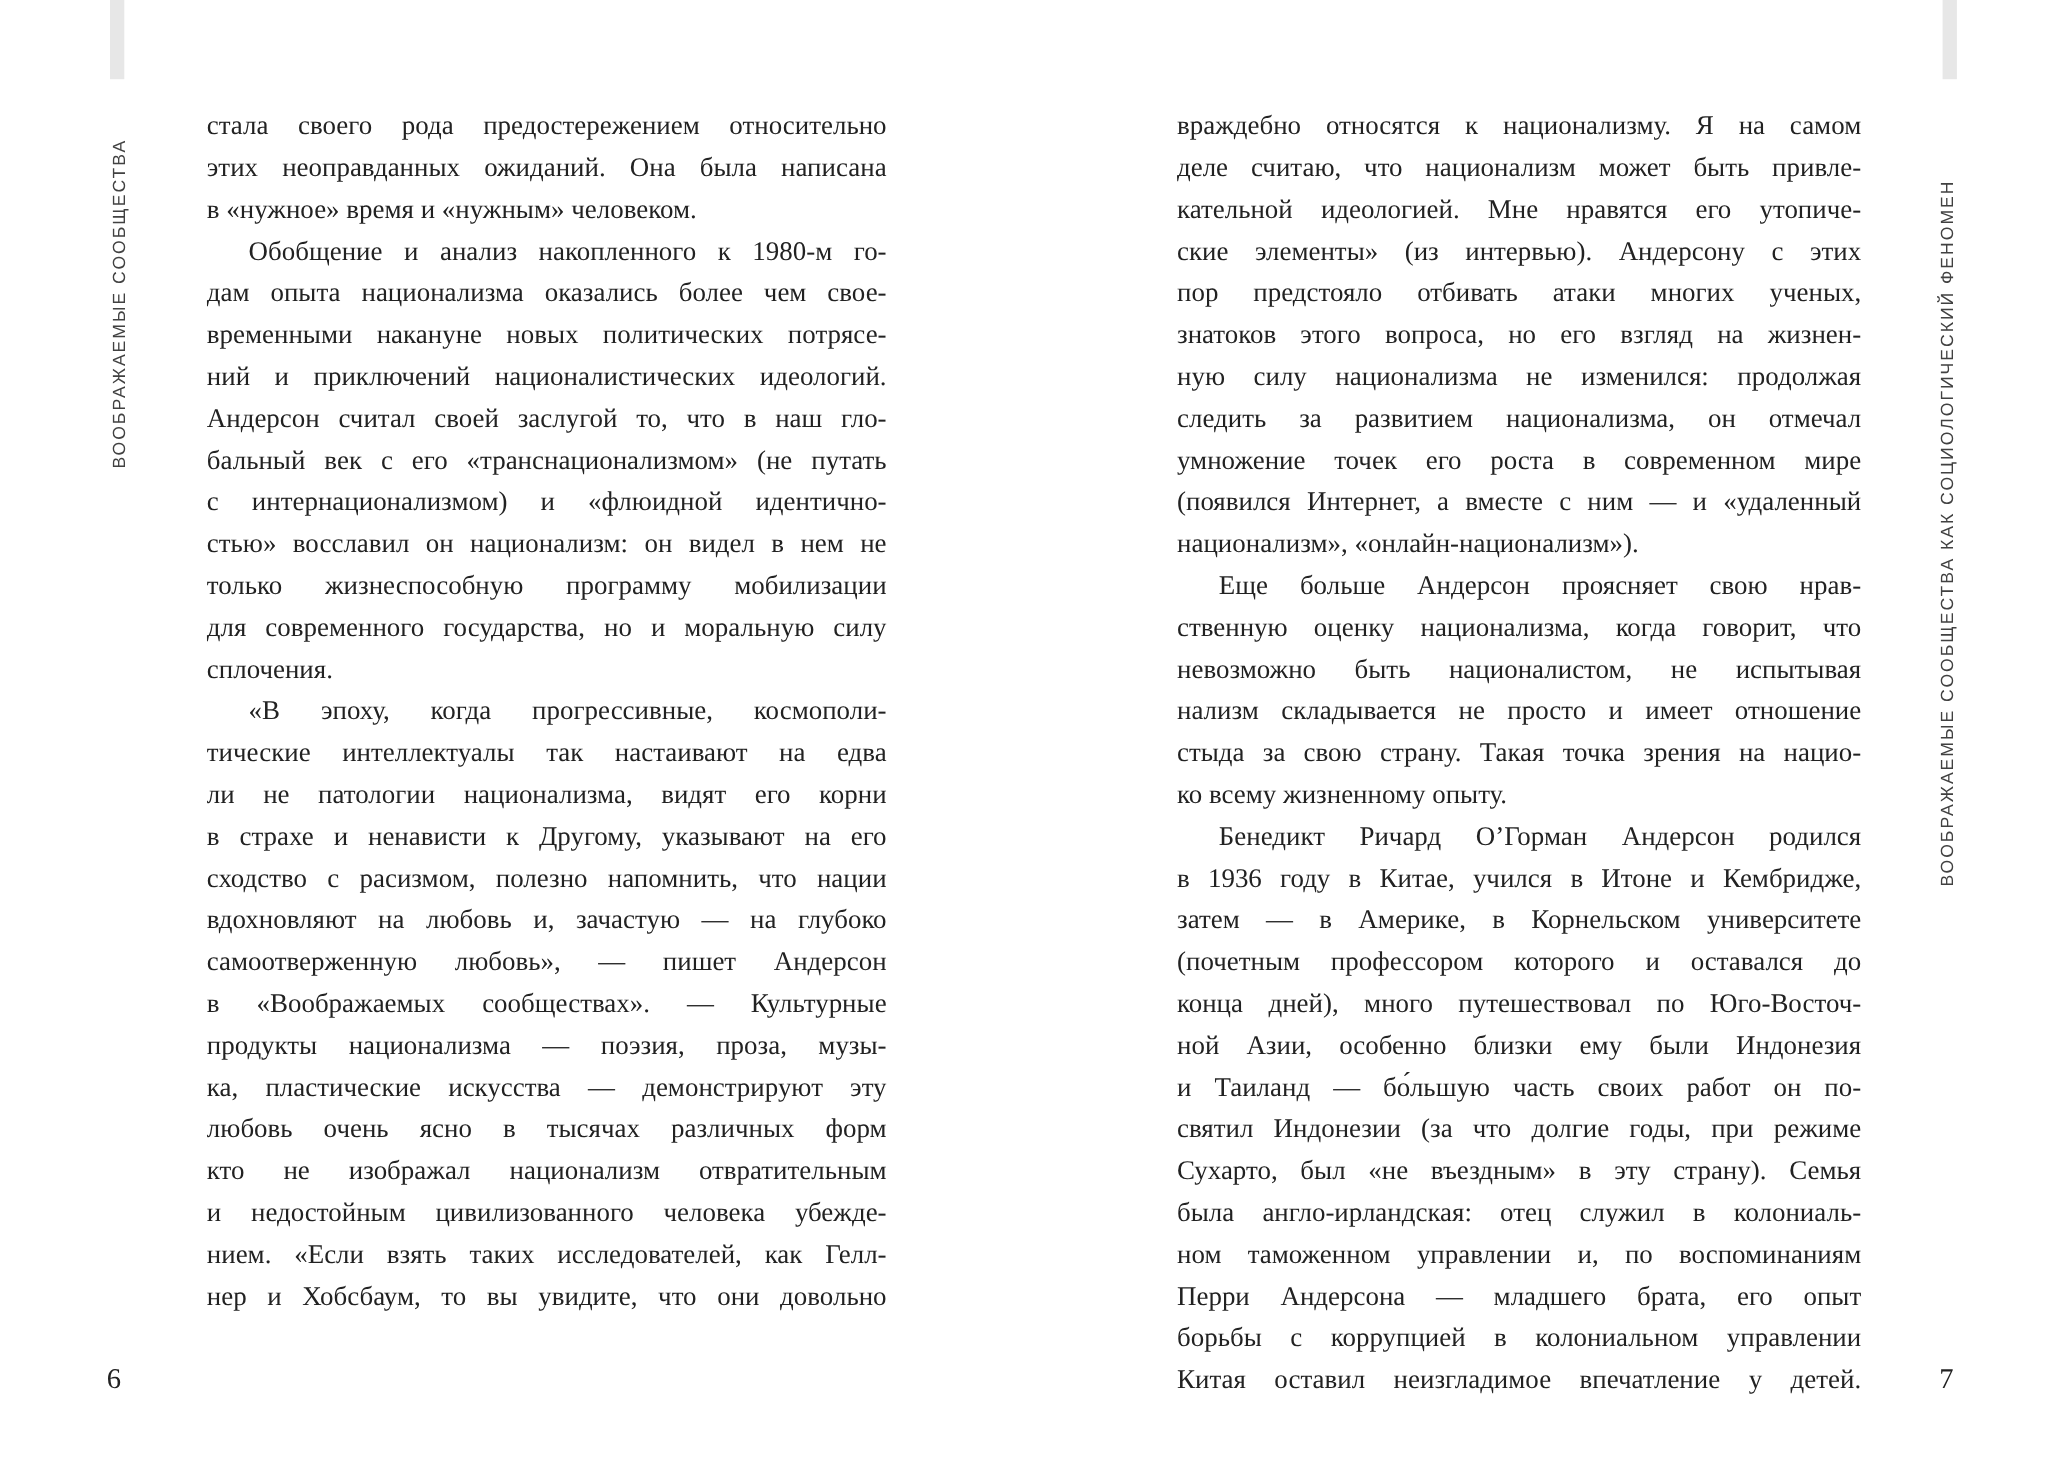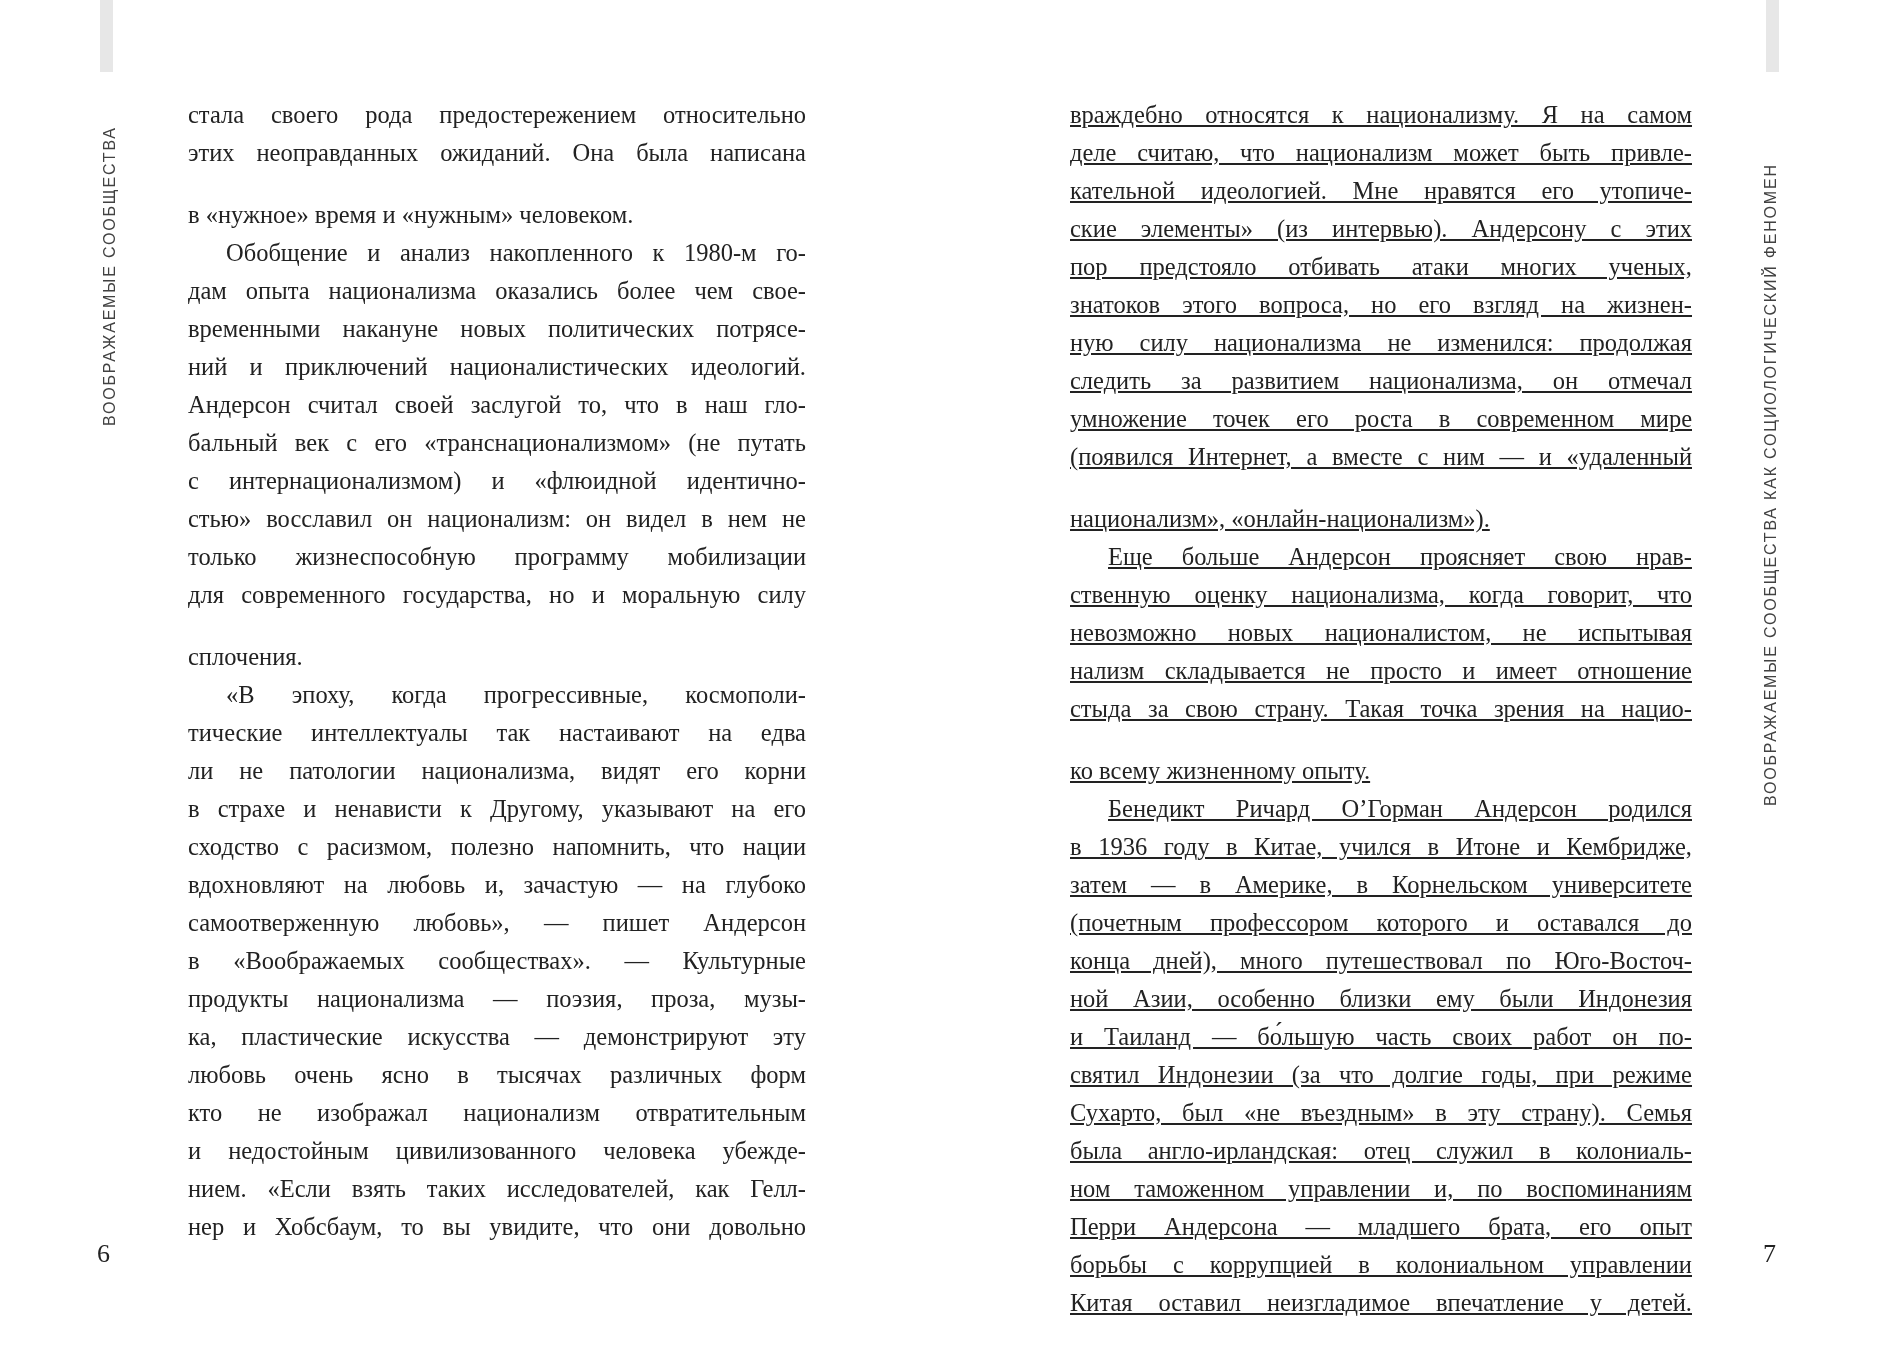--- a/index.html
+++ b/index.html
@@ -38,29 +38,29 @@
   }
   .vlabel.vleft  { left: 100px;  top: 426px; }
   .vlabel.vright { left: 1761px; top: 806px; }
   .column {
     position: absolute;
     top: 96px;
     font-size: 24.5px;
     line-height: 38px;
   }
   .column.colleft  { left: 188px;  width: 618px; }
-  .column.colright { left: 1070px; width: 622px; text-decoration: underline; }
+  .column.colright { left: 1070px; width: 622px; }
   .line {
     height: 38px;
     overflow: hidden;
     text-align: justify;
     text-align-last: justify;
     white-space: normal;
   }
-  .line.end { text-align: left; text-align-last: left; margin-top: 24px; }
+  .line.end { text-align: left; text-align-last: left; }
   .line.ind { text-indent: 38px; }
   .pagenum {
     position: absolute;
     top: 1238px;
     font-size: 26px;
     line-height: 32px;
     color: var(--text, #222222);
   }
   .pagenum.pnleft  { left: 97px; }
   .pagenum.pnright { left: 1763px; }
@@ -117,21 +117,21 @@
       <div class="line">ские элементы» (из интервью). Андерсону с этих</div>
       <div class="line">пор предстояло отбивать атаки многих ученых,</div>
       <div class="line">знатоков этого вопроса, но его взгляд на жизнен-</div>
       <div class="line">ную силу национализма не изменился: продолжая</div>
       <div class="line">следить за развитием национализма, он отмечал</div>
       <div class="line">умножение точек его роста в современном мире</div>
       <div class="line">(появился Интернет, а вместе с ним — и «удаленный</div>
       <div class="line end">национализм», «онлайн-национализм»).</div>
       <div class="line ind">Еще больше Андерсон проясняет свою нрав-</div>
       <div class="line">ственную оценку национализма, когда говорит, что</div>
-      <div class="line">невозможно новых националистом, не испытывая</div>
+      <div class="line">невозможно быть националистом, не испытывая</div>
       <div class="line">нализм складывается не просто и имеет отношение</div>
       <div class="line">стыда за свою страну. Такая точка зрения на нацио-</div>
       <div class="line end">ко всему жизненному опыту.</div>
       <div class="line ind">Бенедикт Ричард О’Горман Андерсон родился</div>
       <div class="line">в 1936 году в Китае, учился в Итоне и Кембридже,</div>
       <div class="line">затем — в Америке, в Корнельском университете</div>
       <div class="line">(почетным профессором которого и оставался до</div>
       <div class="line">конца дней), много путешествовал по Юго-Восточ-</div>
       <div class="line">ной Азии, особенно близки ему были Индонезия</div>
       <div class="line">и Таиланд — бо́льшую часть своих работ он по-</div>

